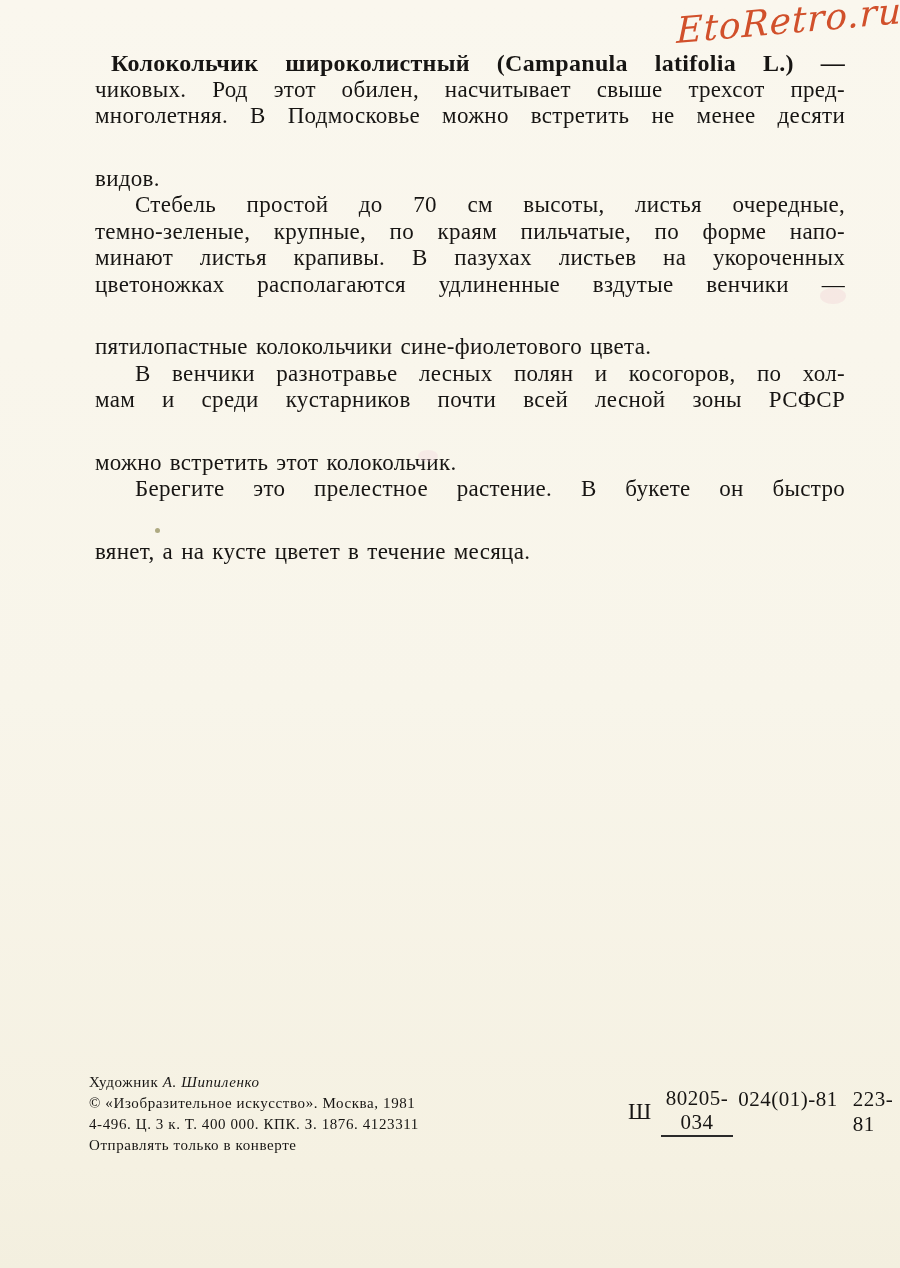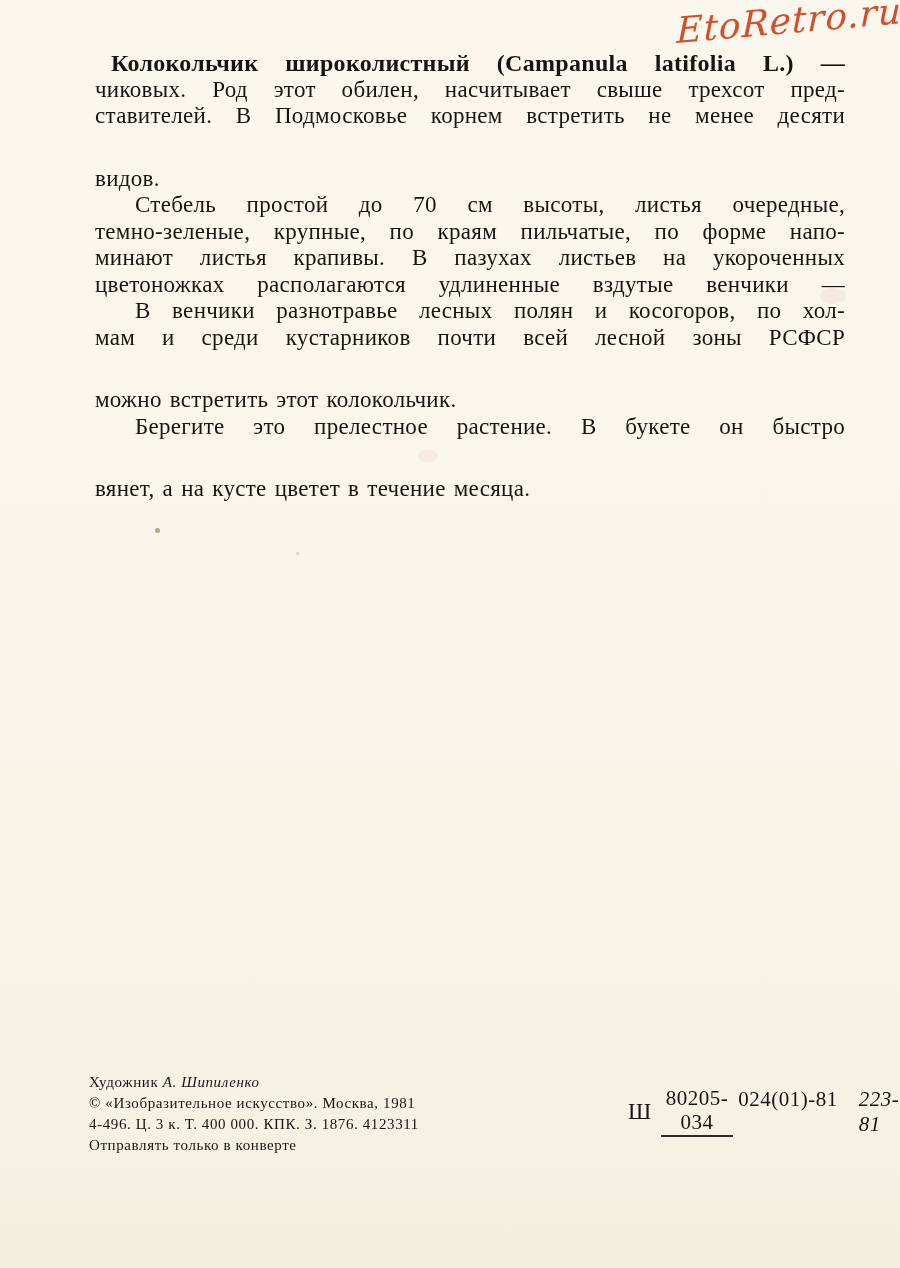--- a/index.html
+++ b/index.html
@@ -53,47 +53,48 @@
     left:628px; top:1086px;
     display:flex;
     align-items:center;
     font-size:21px;
     letter-spacing:0.5px;
   }
   .catalog .prefix { margin-right:9px; font-size:23px; }
   .frac { display:inline-flex; text-align:center; line-height:24px; }
   .frac .num { border-bottom:2px solid #2a2a2a; padding:0 5px 1px 5px; }
   .frac .den { padding:1px 5px 0 5px; }
-  .catalog .suffix { margin-left:16px;font-style:italic; }
+  .catalog .suffix { margin-left:10px; }
   
   .speck { position:absolute; border-radius:50%; }
   .speck-1 { left:155px; top:528px; width:5px; height:5px; background:#96905f; opacity:0.75; }
   .speck-2 { left:296px; top:552px; width:3px; height:3px; background:#b9b38a; opacity:0.5; }
   .smudge-1 { left:820px; top:288px; width:26px; height:16px; background:#f2d7da; opacity:0.45; border-radius:50%; position:absolute; }
   .smudge-2 { left:418px; top:450px; width:20px; height:12px; background:#f0d4dc; opacity:0.35; border-radius:50%; position:absolute; }
 </style>
 </head>
 <body>
 
 <div class="page">
 
   <div class="watermark" style="color:#d1502b;">EtoRetro.ru</div>
 
   <div class="article">
     <div class="para">
       <div class="ln b">Колокольчик широколистный (Campanula latifolia L.) —</div>
       <div class="ln">чиковых. Род этот обилен, насчитывает свыше трехсот пред-</div>
-      <div class="ln">ставителей. В Подмосковье корнем встретить не менее десяти</div>
+      <div class="ln">многолетняя. В Подмосковье можно встретить не менее десяти</div>
       <div class="ln last">видов.</div>
     </div>
     <div class="para">
       <div class="ln ind">Стебель простой до 70 см высоты, листья очередные,</div>
       <div class="ln">темно-зеленые, крупные, по краям пильчатые, по форме напо-</div>
       <div class="ln">минают листья крапивы. В пазухах листьев на укороченных</div>
       <div class="ln">цветоножках располагаются удлиненные вздутые венчики —</div>
+      <div class="ln last">пятилопастные колокольчики сине-фиолетового цвета.</div>
     </div>
     <div class="para">
       <div class="ln ind">В венчики разнотравье лесных полян и косогоров, по хол-</div>
       <div class="ln">мам и среди кустарников почти всей лесной зоны РСФСР</div>
       <div class="ln last">можно встретить этот колокольчик.</div>
     </div>
     <div class="para">
       <div class="ln ind">Берегите это прелестное растение. В букете он быстро</div>
       <div class="ln last">вянет, а на кусте цветет в течение месяца.</div>
     </div>

